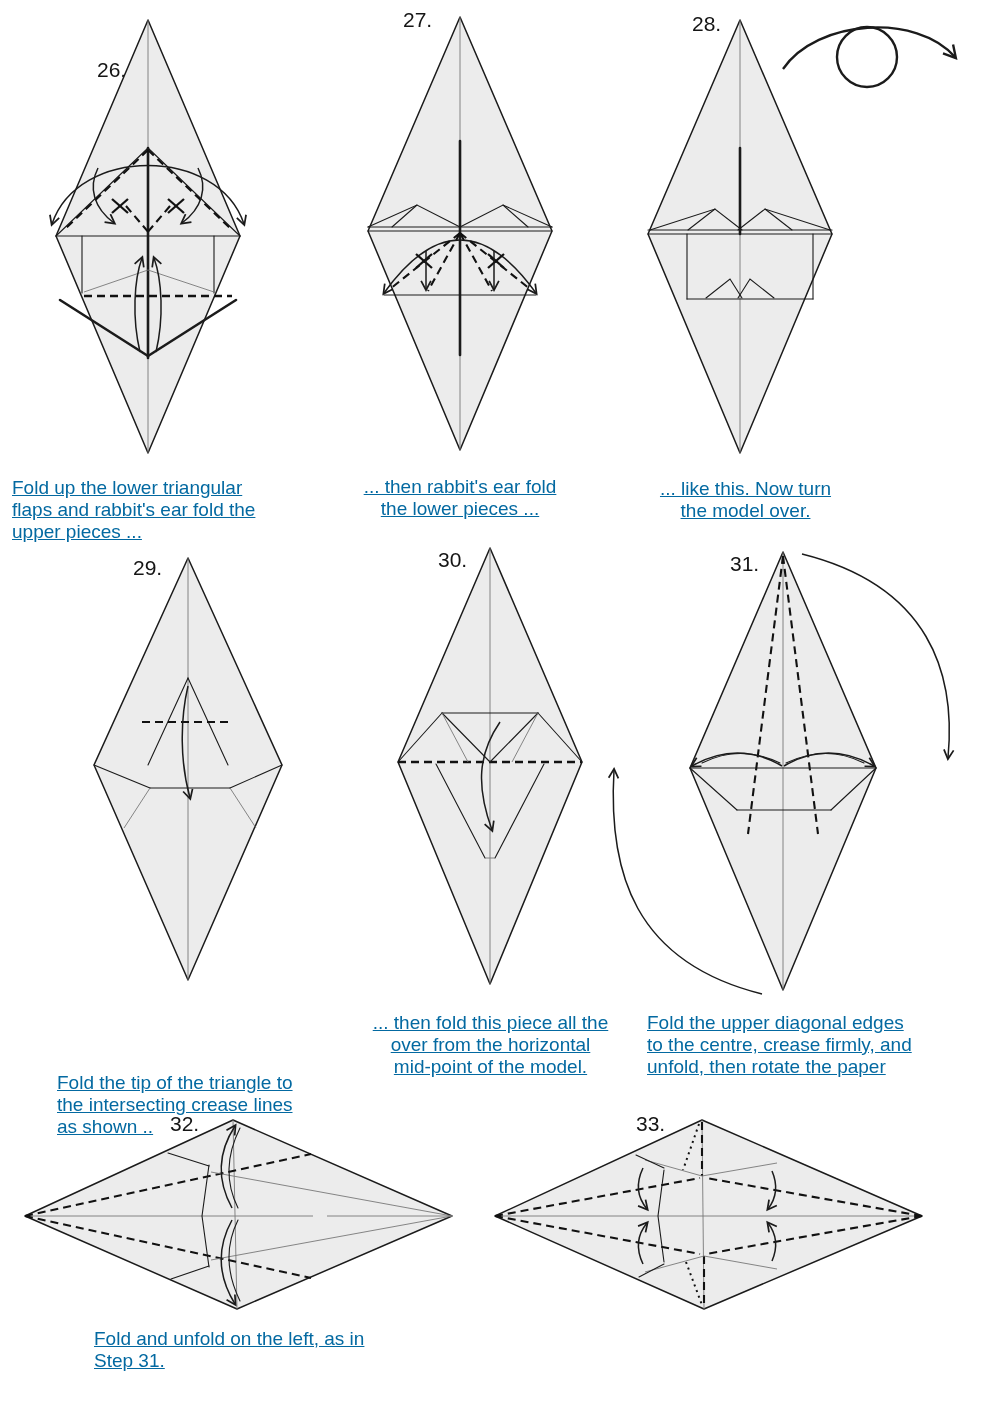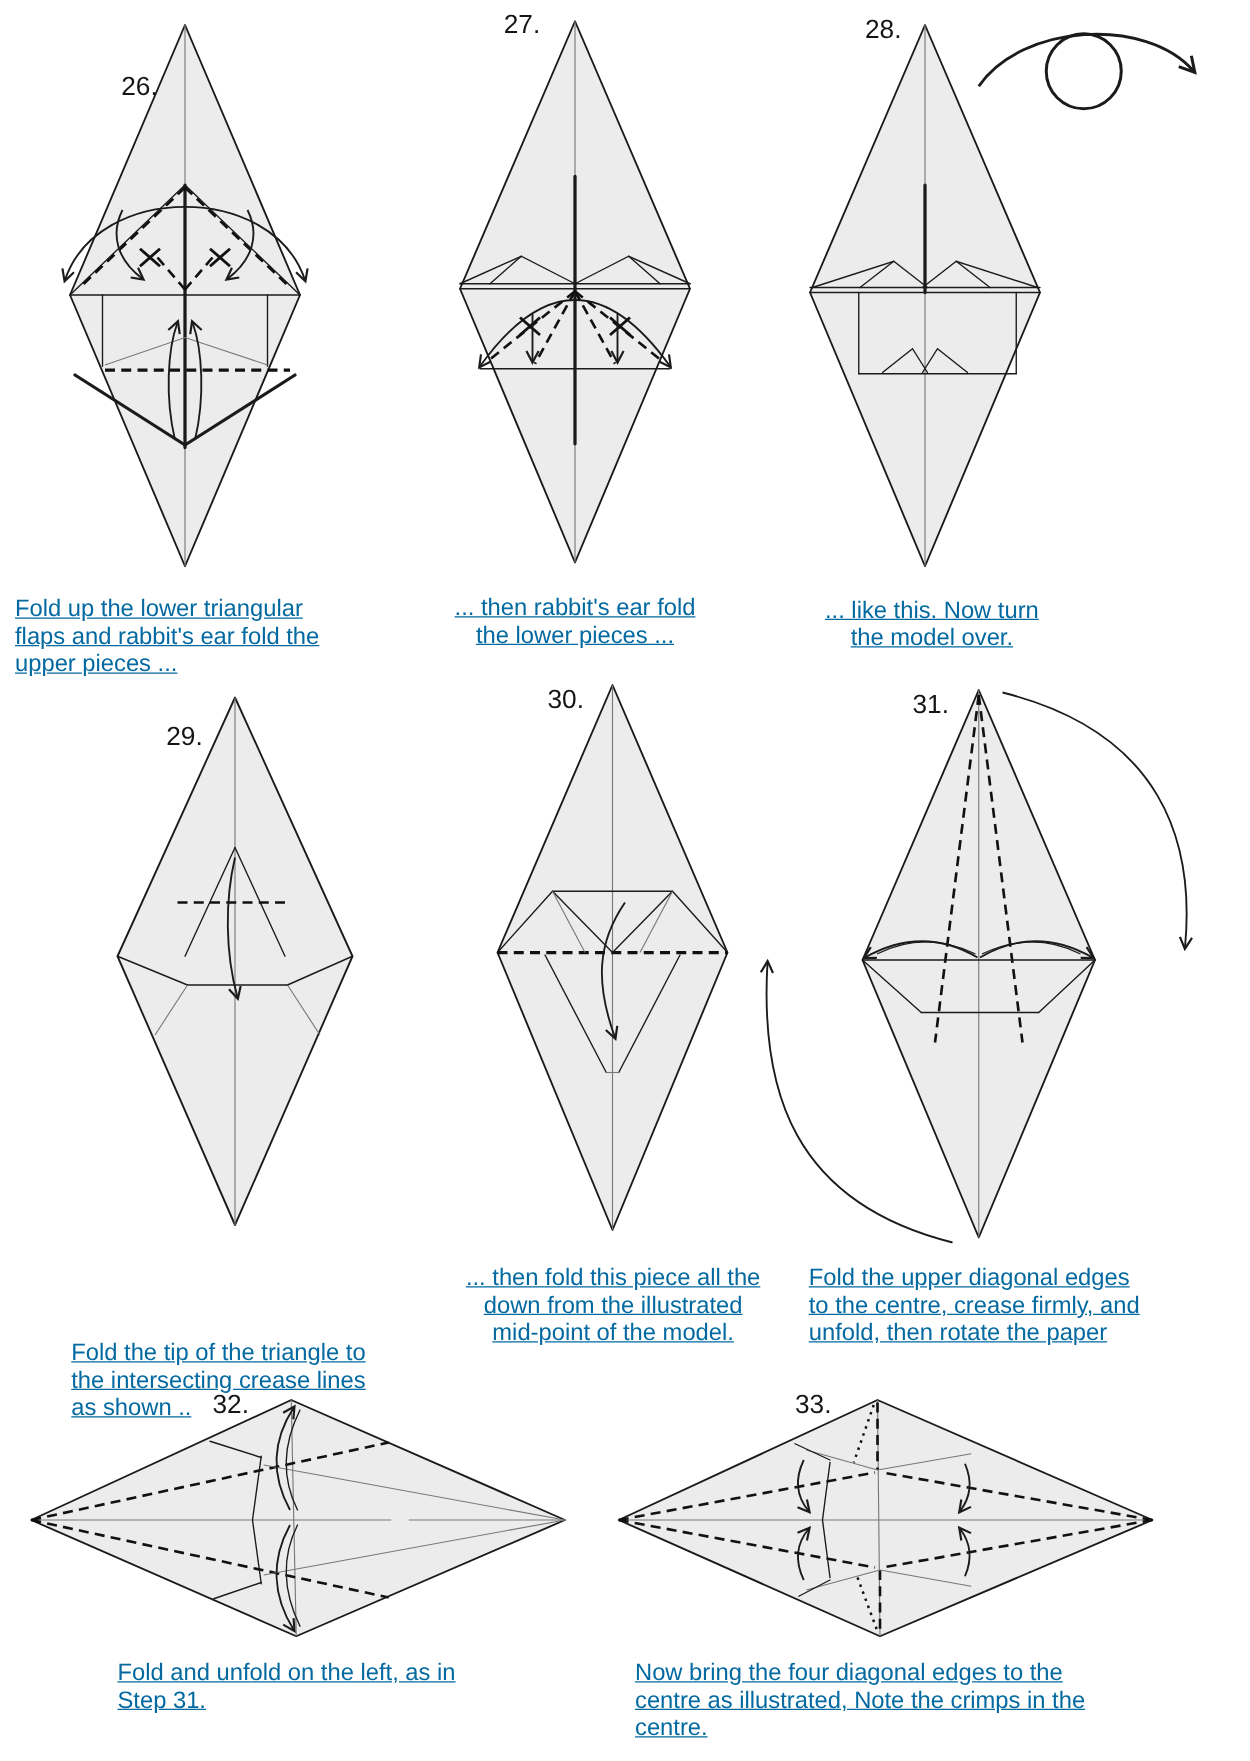--- a/index.html
+++ b/index.html
@@ -138,21 +138,21 @@
   </div>
   <div class="abs cap center" style="left:335px;top:476px;width:250px;">
     <div>... then rabbit's ear fold</div>
     <div>the lower pieces ...</div>
   </div>
   <div class="abs cap center" style="left:628px;top:478px;width:235px;">
     <div>... like this. Now turn</div>
     <div>the model over.</div>
   </div>
 
-  <div class="abs stepnum" style="left:133px;top:556px;margin-top:22px;">29.</div>
+  <div class="abs stepnum" style="left:133px;top:556px;">29.</div>
   <div class="abs stepnum" style="left:438px;top:548px;">30.</div>
   <div class="abs stepnum" style="left:730px;top:552px;">31.</div>
 
   <div class="abs" style="left:78px;top:550px;">
     <svg width="220" height="440" viewBox="0 0 220 440">
       <defs>
           <marker id="a29" viewBox="0 0 12 12" refX="9" refY="6" markerWidth="13" markerHeight="13" markerUnits="userSpaceOnUse" orient="auto">
             <path d="M1.5,1.5 L10,6 L1.5,10.5" fill="none" stroke="#1b1b1b" stroke-width="1.6"></path>
           </marker>
         </defs>
@@ -218,21 +218,21 @@
     </svg>
   </div>
 
   <div class="abs cap" style="left:57px;top:1072px;width:290px;">
     <div>Fold the tip of the triangle to</div>
     <div>the intersecting crease lines</div>
     <div>as shown ..</div>
   </div>
   <div class="abs cap center" style="left:338px;top:1012px;width:305px;">
     <div>... then fold this piece all the</div>
-    <div>down from the illustrated</div>
+    <div>over from the horizontal</div>
     <div>mid-point of the model.</div>
   </div>
   <div class="abs cap" style="left:647px;top:1012px;width:330px;">
     <div>Fold the upper diagonal edges</div>
     <div>to the centre, crease firmly, and</div>
     <div>unfold, then rotate the paper</div>
   </div>
 
   <div class="abs stepnum" style="left:170px;top:1112px;">32.</div>
   <div class="abs stepnum" style="left:636px;top:1112px;">33.</div>
@@ -291,19 +291,14 @@
       <path class="arr" d="M158,156 Q147,133 162,115" marker-end="url(#a33)"></path>
       <path class="arr" d="M287,63 Q296,84 283,101" marker-end="url(#a33)"></path>
       <path class="arr" d="M287,153 Q296,132 283,115" marker-end="url(#a33)"></path>
     </svg>
   </div>
 
   <div class="abs cap" style="left:94px;top:1328px;width:340px;">
     <div>Fold and unfold on the left, as in</div>
     <div>Step 31.</div>
   </div>
-  <div class="abs cap" style="left:508px;top:1328px;width:430px;">
-    <div>Now bring the four diagonal edges to the</div>
-    <div>centre as illustrated, Note the crimps in the</div>
-    <div>centre.</div>
-  </div>
 
 </div>
 
 </body></html>

